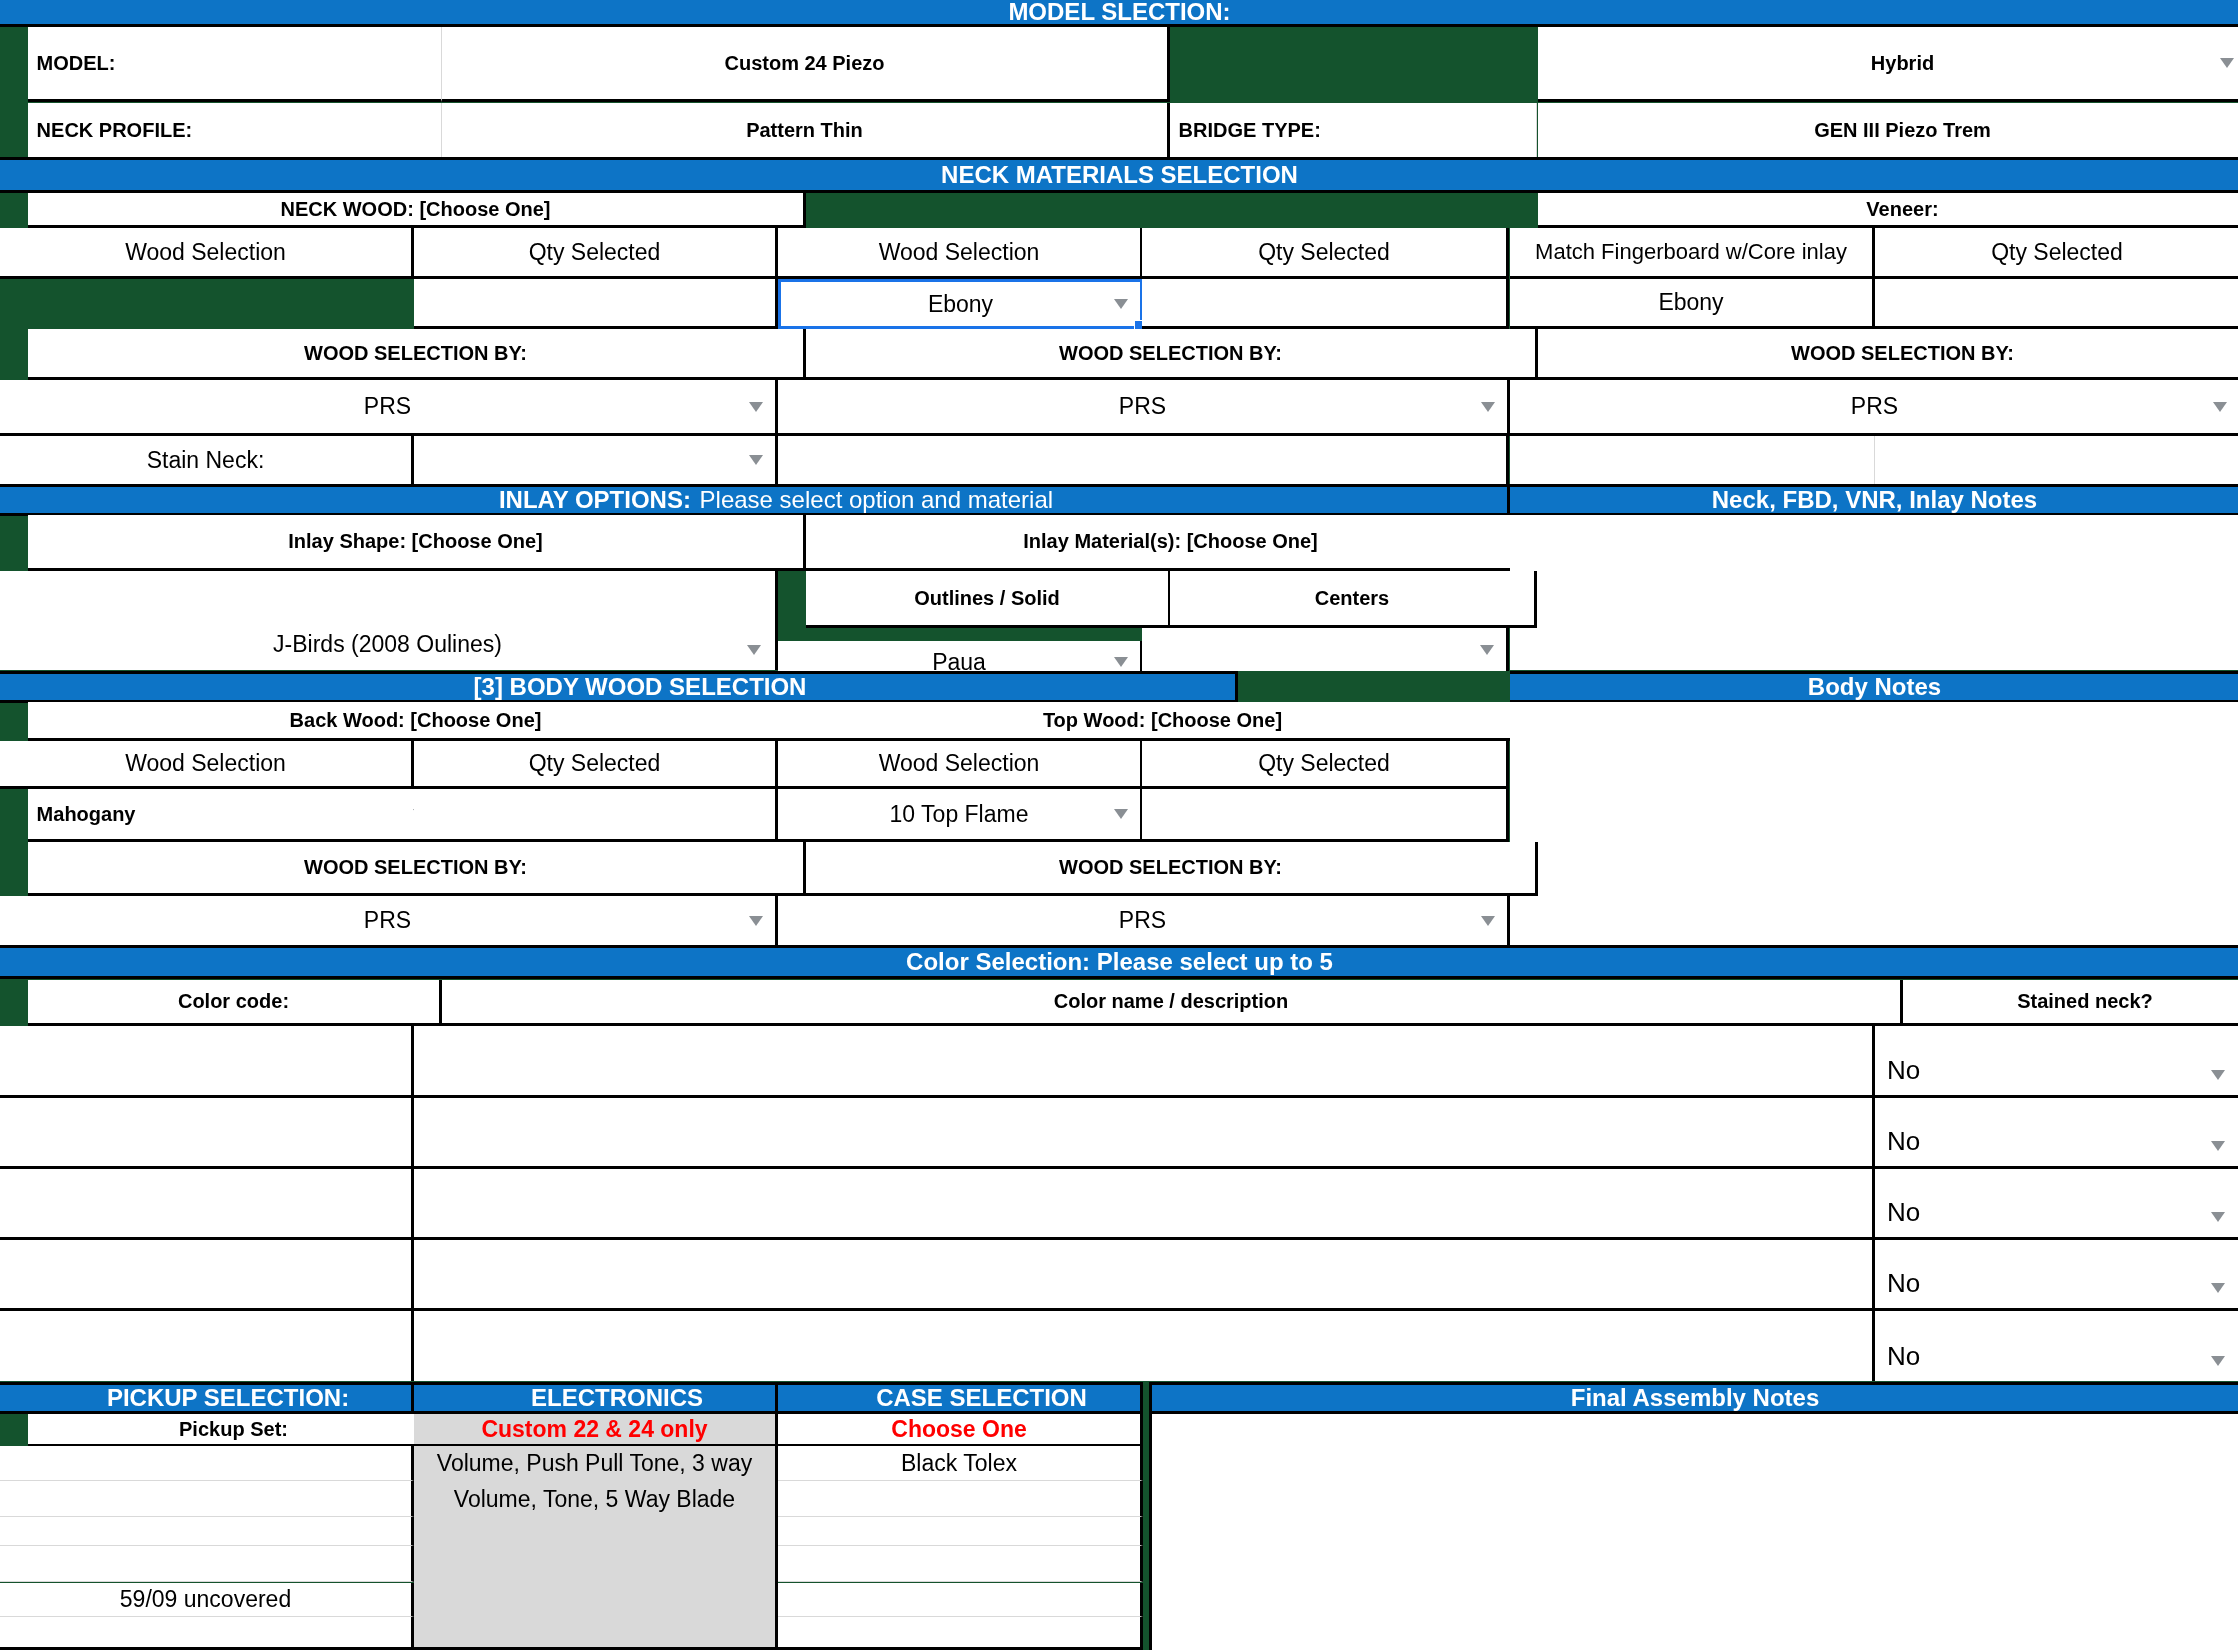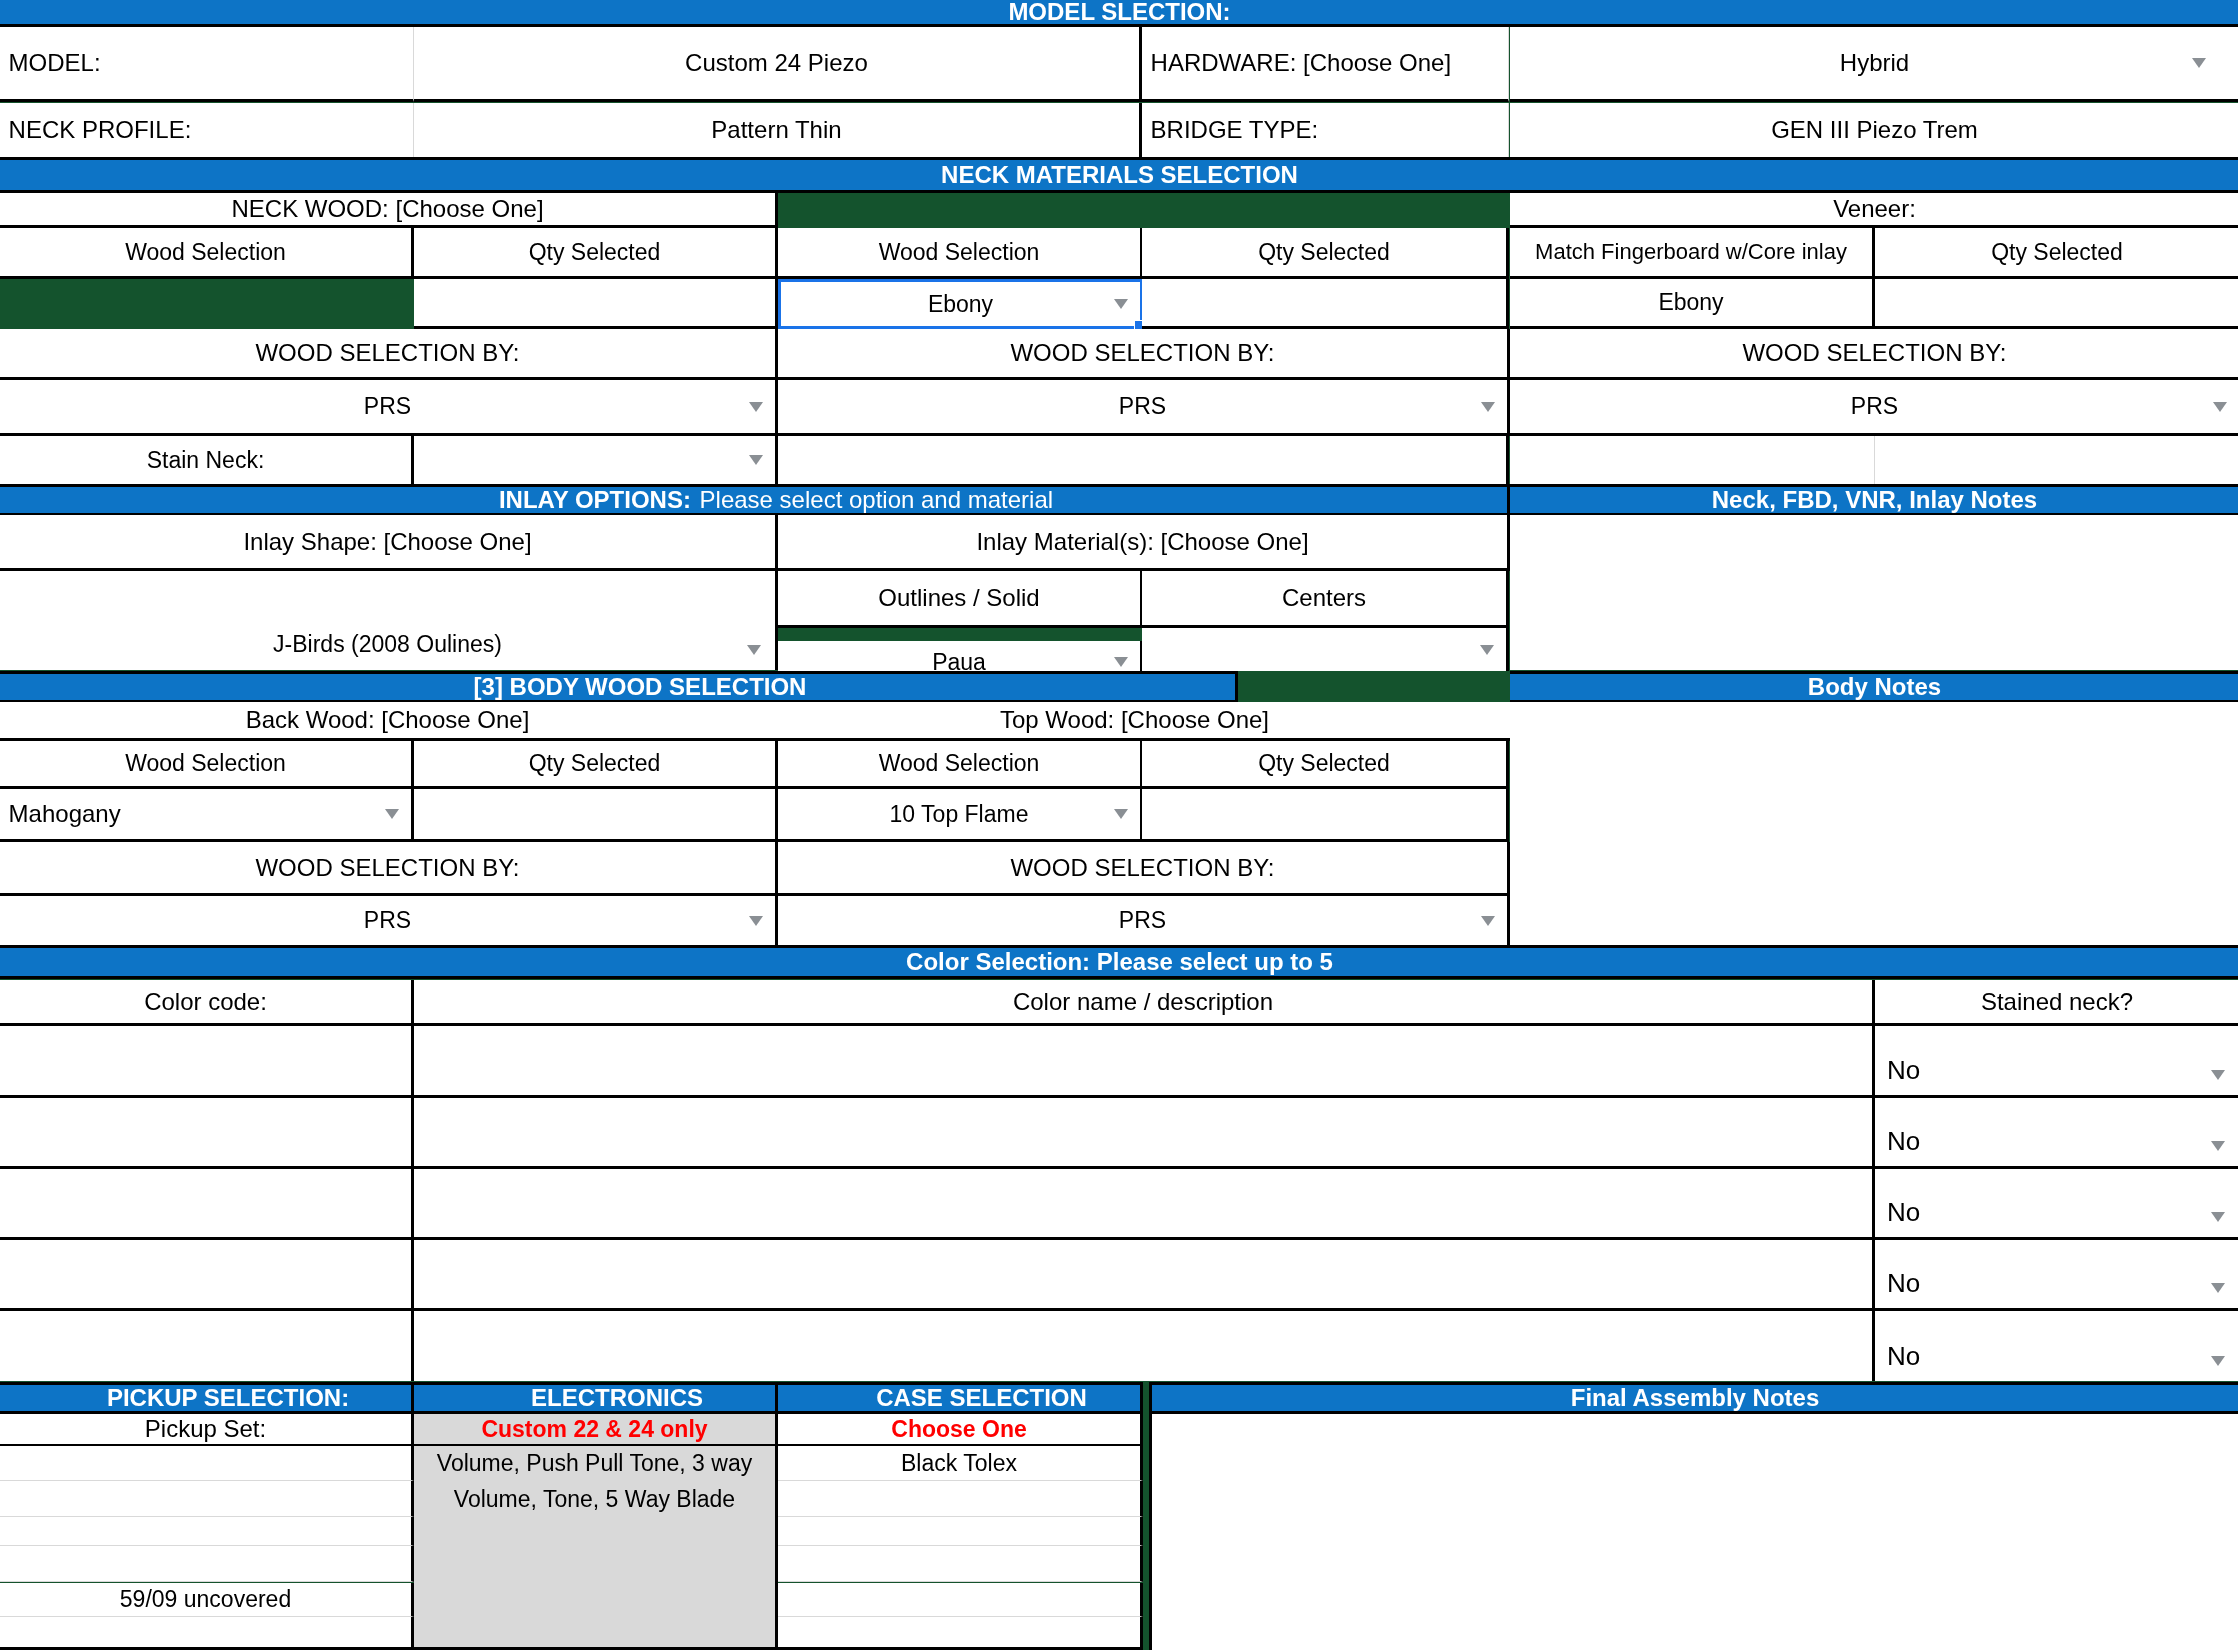--- a/index.html
+++ b/index.html
@@ -14,21 +14,21 @@
   #sheet{
     position:relative;width:2239px;height:1650px;background:#14532d;
     font-family:"Liberation Sans",sans-serif;color:#000;
   }
   .c{
     position:absolute;box-sizing:border-box;background:#fff;
     display:flex;align-items:center;justify-content:center;
     border-right:3.4px solid var(--bk);border-bottom:3.4px solid var(--bk);
     font-size:23px;white-space:nowrap;overflow:hidden;
   }
-  .hdr{font-weight:normal;font-size:24px;}
+  .hdr{font-weight:bold;font-size:20px;margin-left:28px;}
   .leftal{justify-content:flex-start;padding-left:8.6px;}
   .nr{border-right:none;}
   .nb{border-bottom:none;}
   .fr{border-right:1.7px solid var(--faint);}
   .fb{border-bottom:1.7px solid var(--faint);}
   .gray{background:var(--gray);}
   .red{color:var(--red);font-weight:bold;}
   .band{
     background:var(--blue);color:#fff;font-weight:bold;font-size:24px;
     border-top:3.4px solid var(--bk);border-bottom:3.4px solid var(--bk);
@@ -54,21 +54,20 @@
 <body>
 
 <div id="sheet">
 
   <div class="c band" style="left:0;top:0;width:2239px;height:27.4px;border-top:none;">
     <span>MODEL SLECTION:</span>
   </div>
 
   <div class="c hdr leftal fr" style="left:0;top:27.4px;width:414px;height:75px;">MODEL:</div>
   <div class="c hdr" style="left:414px;top:27.4px;width:728px;height:75px;">Custom 24 Piezo</div>
-  <div class="c hdr leftal fr" style="left:1142px;top:27.4px;width:367px;height:75px;">HARDWARE: [Choose One]</div>
   <div class="c hdr nr" style="left:1510px;top:27.4px;width:729px;height:75px;">
     <span>Hybrid</span>
     <span class="arrow inset"></span>
   </div>
 
   <div class="c hdr leftal fr nb" style="left:0;top:103px;width:414px;height:54px;">NECK PROFILE:</div>
   <div class="c hdr nb" style="left:414px;top:103px;width:728px;height:54px;">Pattern Thin</div>
   <div class="c hdr leftal fr nb" style="left:1142px;top:103px;width:367px;height:54px;">BRIDGE TYPE:</div>
   <div class="c hdr nr nb" style="left:1510px;top:103px;width:729px;height:54px;">GEN III Piezo Trem</div>
 

